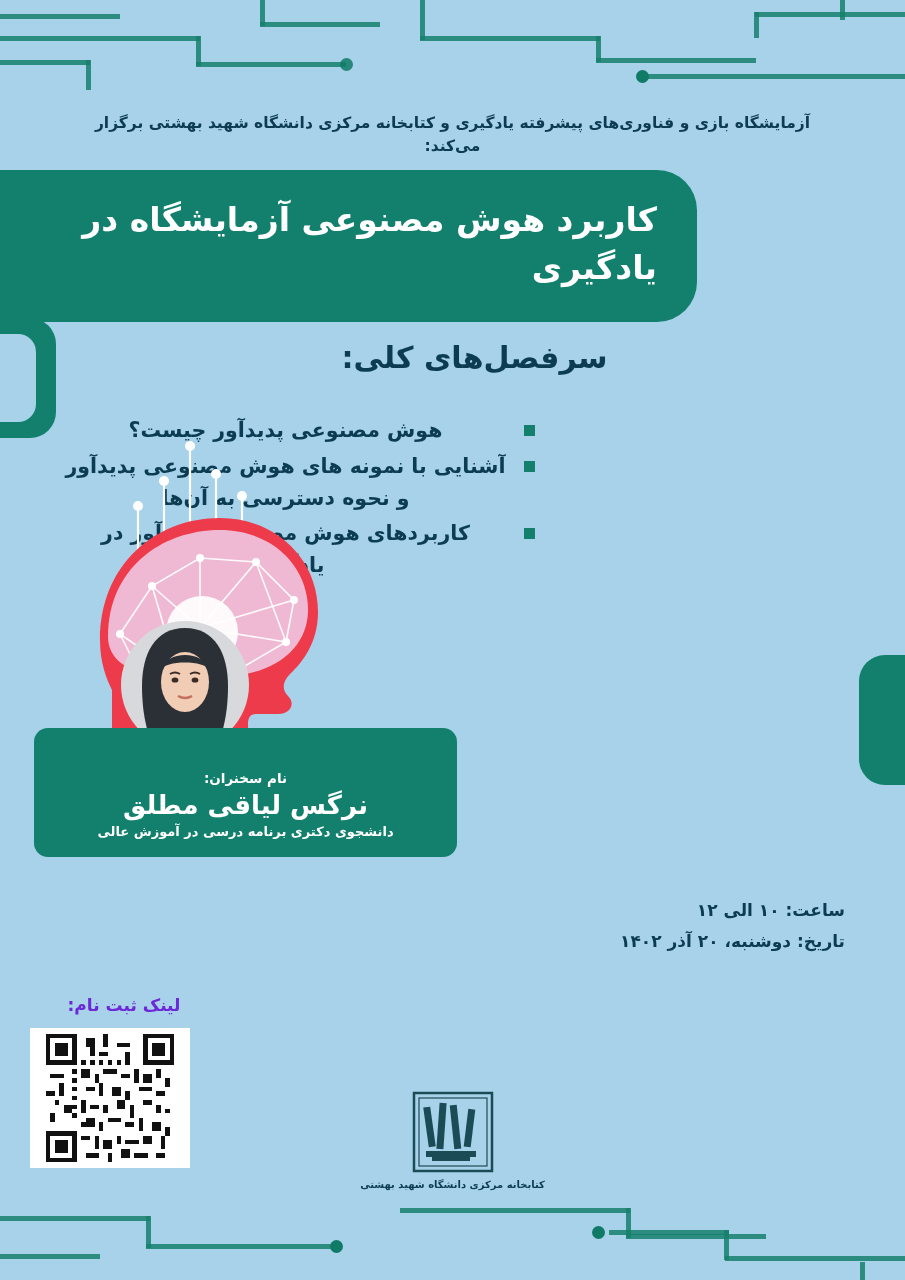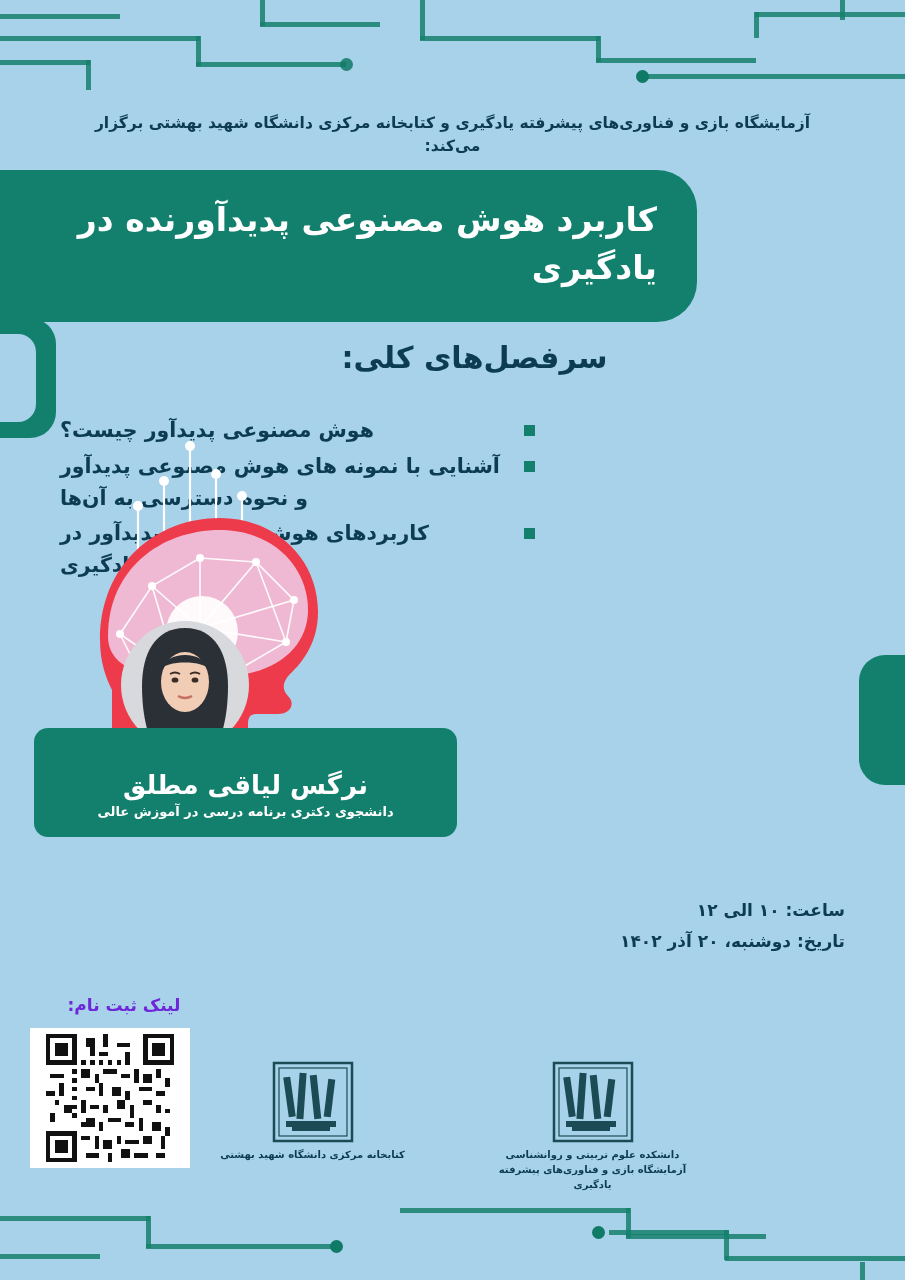--- a/index.html
+++ b/index.html
@@ -38,21 +38,21 @@
   }
 
   
   .agenda-head{
     position:absolute;top:340px;left:0;right:0;
     text-align:center;padding-left:44px;
     font-size:30px;font-weight:bold;color:#0c3c52;
   }
   .agenda{
     position:absolute;top:415px;right:370px;left:60px;
-    text-align:left;color:#0c3c52;
+    text-align:center;color:#0c3c52;
   }
   .agenda li{
     list-style:none;font-size:20.5px;font-weight:bold;line-height:1.55;
     margin-bottom:4px;position:relative;padding-right:24px;
   }
   .agenda ul{margin:0;padding:0;}
   .bullet{
     position:absolute;right:0;top:10px;width:11px;height:11px;background:#13806d;
   }
 
@@ -149,21 +149,21 @@
     <div class="cline" style="right:0;top:66px;width:180px;height:5px;"></div>
     <div class="cline" style="right:176px;top:40px;width:5px;height:30px;"></div>
     <div class="cline" style="right:176px;top:40px;width:120px;height:5px;"></div>
     <div class="cline" style="right:40px;top:72px;width:5px;height:18px;"></div>
     <div class="dot" style="right:300px;top:36px;width:13px;height:13px;"></div>
   </div>
 
   <div class="host-line">آزمایشگاه بازی و فناوری‌های پیشرفته یادگیری و کتابخانه مرکزی دانشگاه شهید بهشتی برگزار می‌کند:</div>
 
   <div class="title-box">
-    <h1>کاربرد هوش مصنوعی پدیدآورنده در یادگیری</h1>
+    <h1>کاربرد هوش مصنوعی آزمایشگاه در یادگیری</h1>
   </div>
 
   <div class="tab-left">
     <div class="tab-left-inner"></div>
   </div>
 
   <div class="agenda-head">سرفصل‌های کلی:</div>
 
   <div class="agenda">
     <ul>
@@ -254,20 +254,21 @@
         <path d="M70 54 Q75 51 80 54" stroke="#3a2c24" stroke-width="2" fill="none"></path>
         <path d="M58 76 Q65 80 72 76" stroke="#c4705f" stroke-width="2.4" fill="none"></path>
         <path d="M65 92 C44 92 30 106 28 130 L102 130 C100 106 86 92 65 92Z" fill="#2b2f36"></path>
       </g>
     </svg>
   </div>
 
   <div class="tab-right"></div>
 
   <div class="speaker-box">
+    <p class="speaker-role">نام سخنران:</p>
     <p class="speaker-name">نرگس لیاقی مطلق</p>
     <p class="speaker-sub">دانشجوی دکتری برنامه درسی در آموزش عالی</p>
   </div>
 
   <div class="details">
     <div>ساعت: ۱۰ الی ۱۲</div>
     <div>تاریخ: دوشنبه، ۲۰ آذر ۱۴۰۲</div>
   </div>
 
   <div class="reg-label">لینک ثبت نام:</div>
@@ -359,37 +360,20 @@
           <rect x="17" y="26" width="2" height="2"></rect>
         <rect x="20" y="27" width="3" height="1"></rect>
           <rect x="25" y="27" width="2" height="1"></rect>
         <rect x="8" y="20" width="1" height="1"></rect>
           <rect x="27" y="21" width="1" height="2"></rect>
       </g>
     </svg>
   </div>
 
   <div class="logos">
-    <div class="logo-item">
-      <div class="logo-mark">
-        <svg viewBox="0 0 82 82" width="82" height="82" xmlns="http://www.w3.org/2000/svg">
-          <rect x="2" y="2" width="78" height="78" fill="none" stroke="#1b4b54" stroke-width="2.5"></rect>
-          <rect x="7" y="7" width="68" height="68" fill="none" stroke="#1b4b54" stroke-width="1.2"></rect>
-          <g fill="#1b4b54">
-            <rect x="14" y="16" width="7" height="40" transform="rotate(-8 17 36)"></rect>
-            <rect x="26" y="12" width="7" height="46" transform="rotate(4 29 35)"></rect>
-            <rect x="40" y="14" width="7" height="44" transform="rotate(-6 43 36)"></rect>
-            <rect x="54" y="18" width="7" height="38" transform="rotate(7 57 37)"></rect>
-            <rect x="14" y="60" width="50" height="6"></rect>
-            <rect x="20" y="66" width="38" height="4"></rect>
-          </g>
-        </svg>
-      </div>
-      <div class="logo-cap">دانشکده علوم تربیتی و روانشناسی<br>آزمایشگاه بازی و فناوری‌های پیشرفته یادگیری</div>
-    </div>
 
     <div class="logo-item">
       <div class="logo-mark">
         <svg viewBox="0 0 82 82" width="82" height="82" xmlns="http://www.w3.org/2000/svg">
           <rect x="2" y="2" width="78" height="78" fill="none" stroke="#1b4b54" stroke-width="2.5"></rect>
           <rect x="7" y="7" width="68" height="68" fill="none" stroke="#1b4b54" stroke-width="1.2"></rect>
           <g fill="#1b4b54">
             <rect x="14" y="16" width="7" height="40" transform="rotate(-8 17 36)"></rect>
             <rect x="26" y="12" width="7" height="46" transform="rotate(4 29 35)"></rect>
             <rect x="40" y="14" width="7" height="44" transform="rotate(-6 43 36)"></rect>

